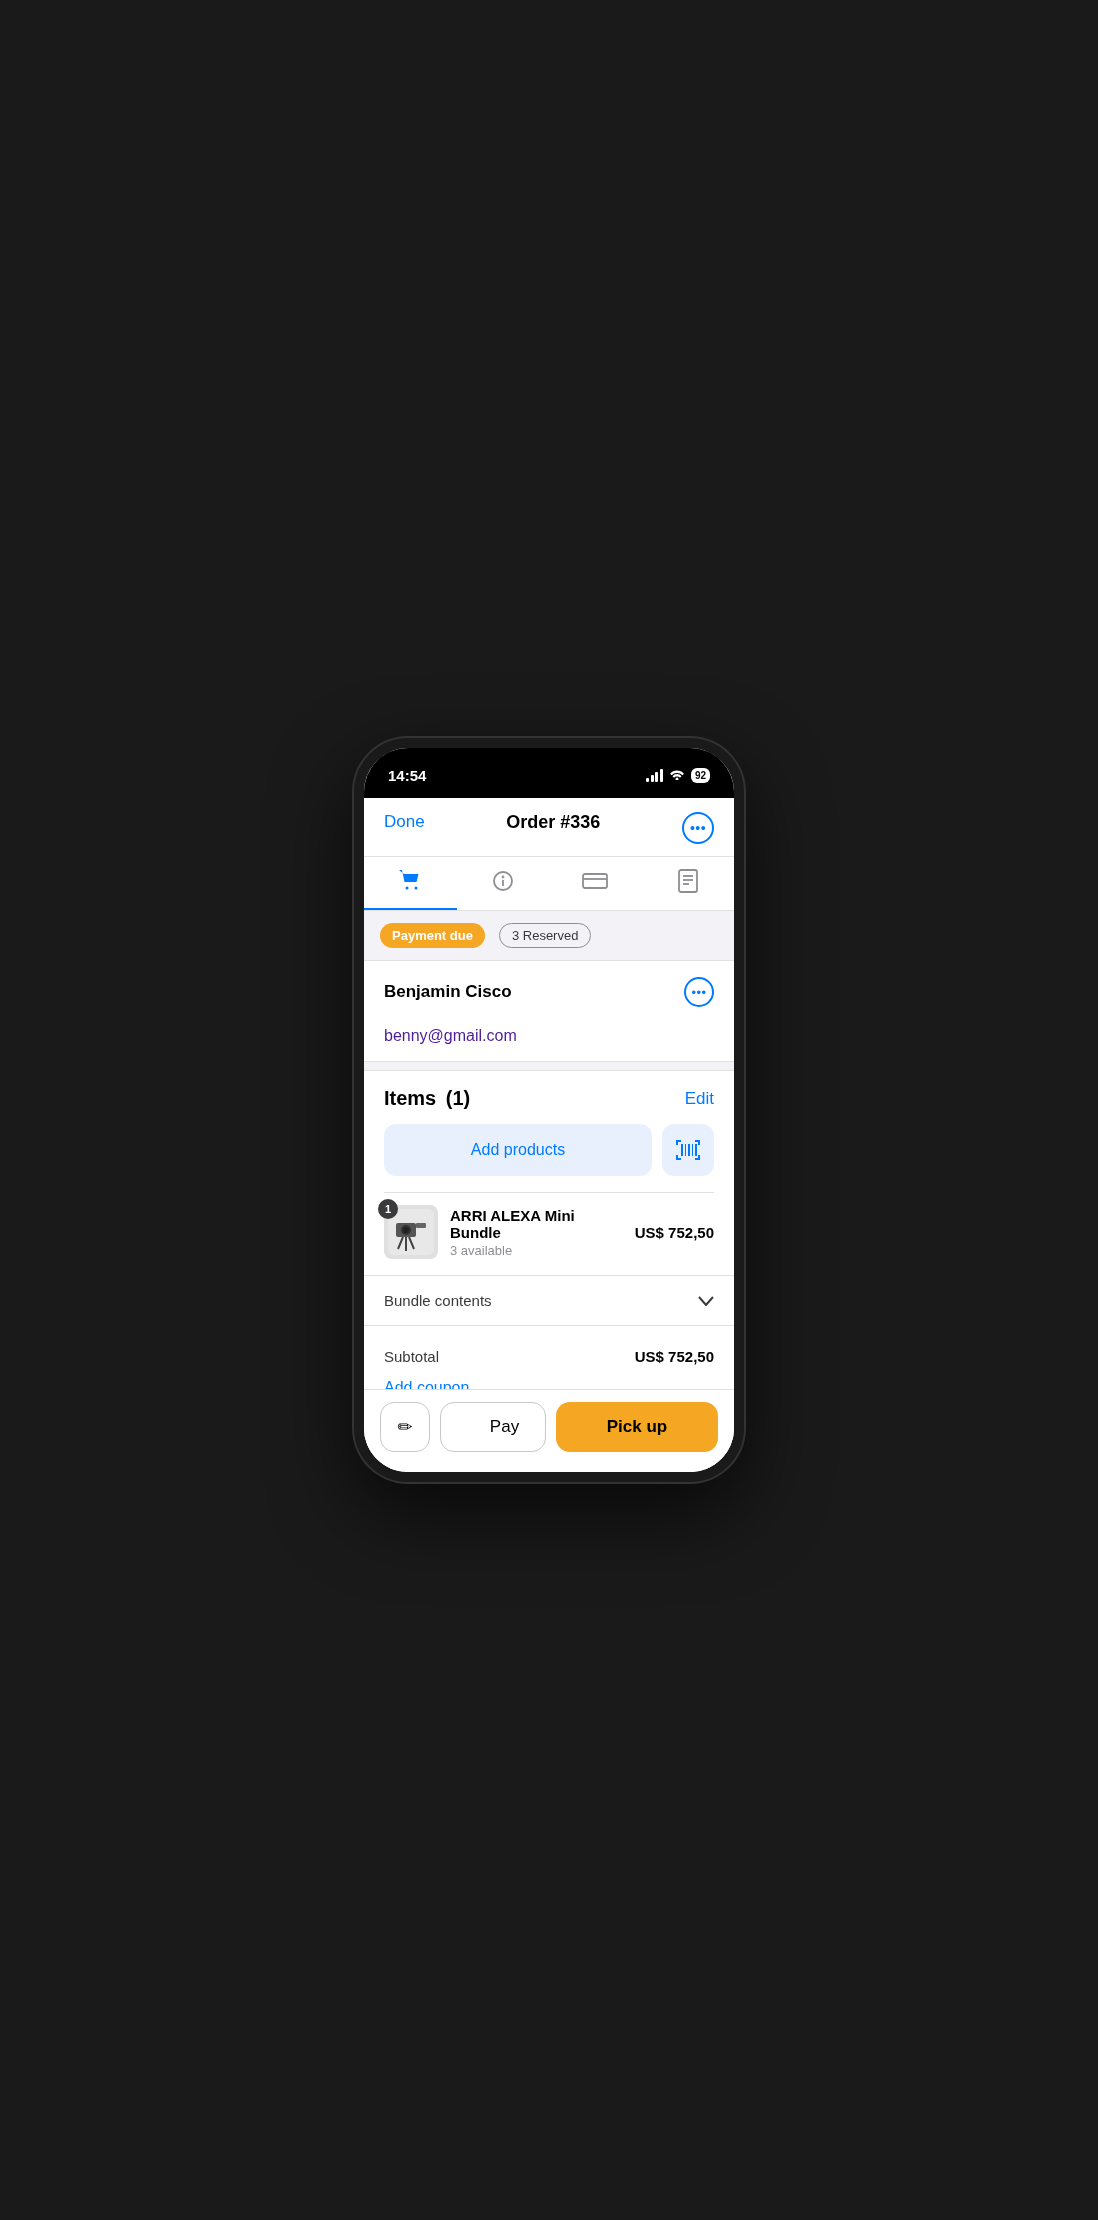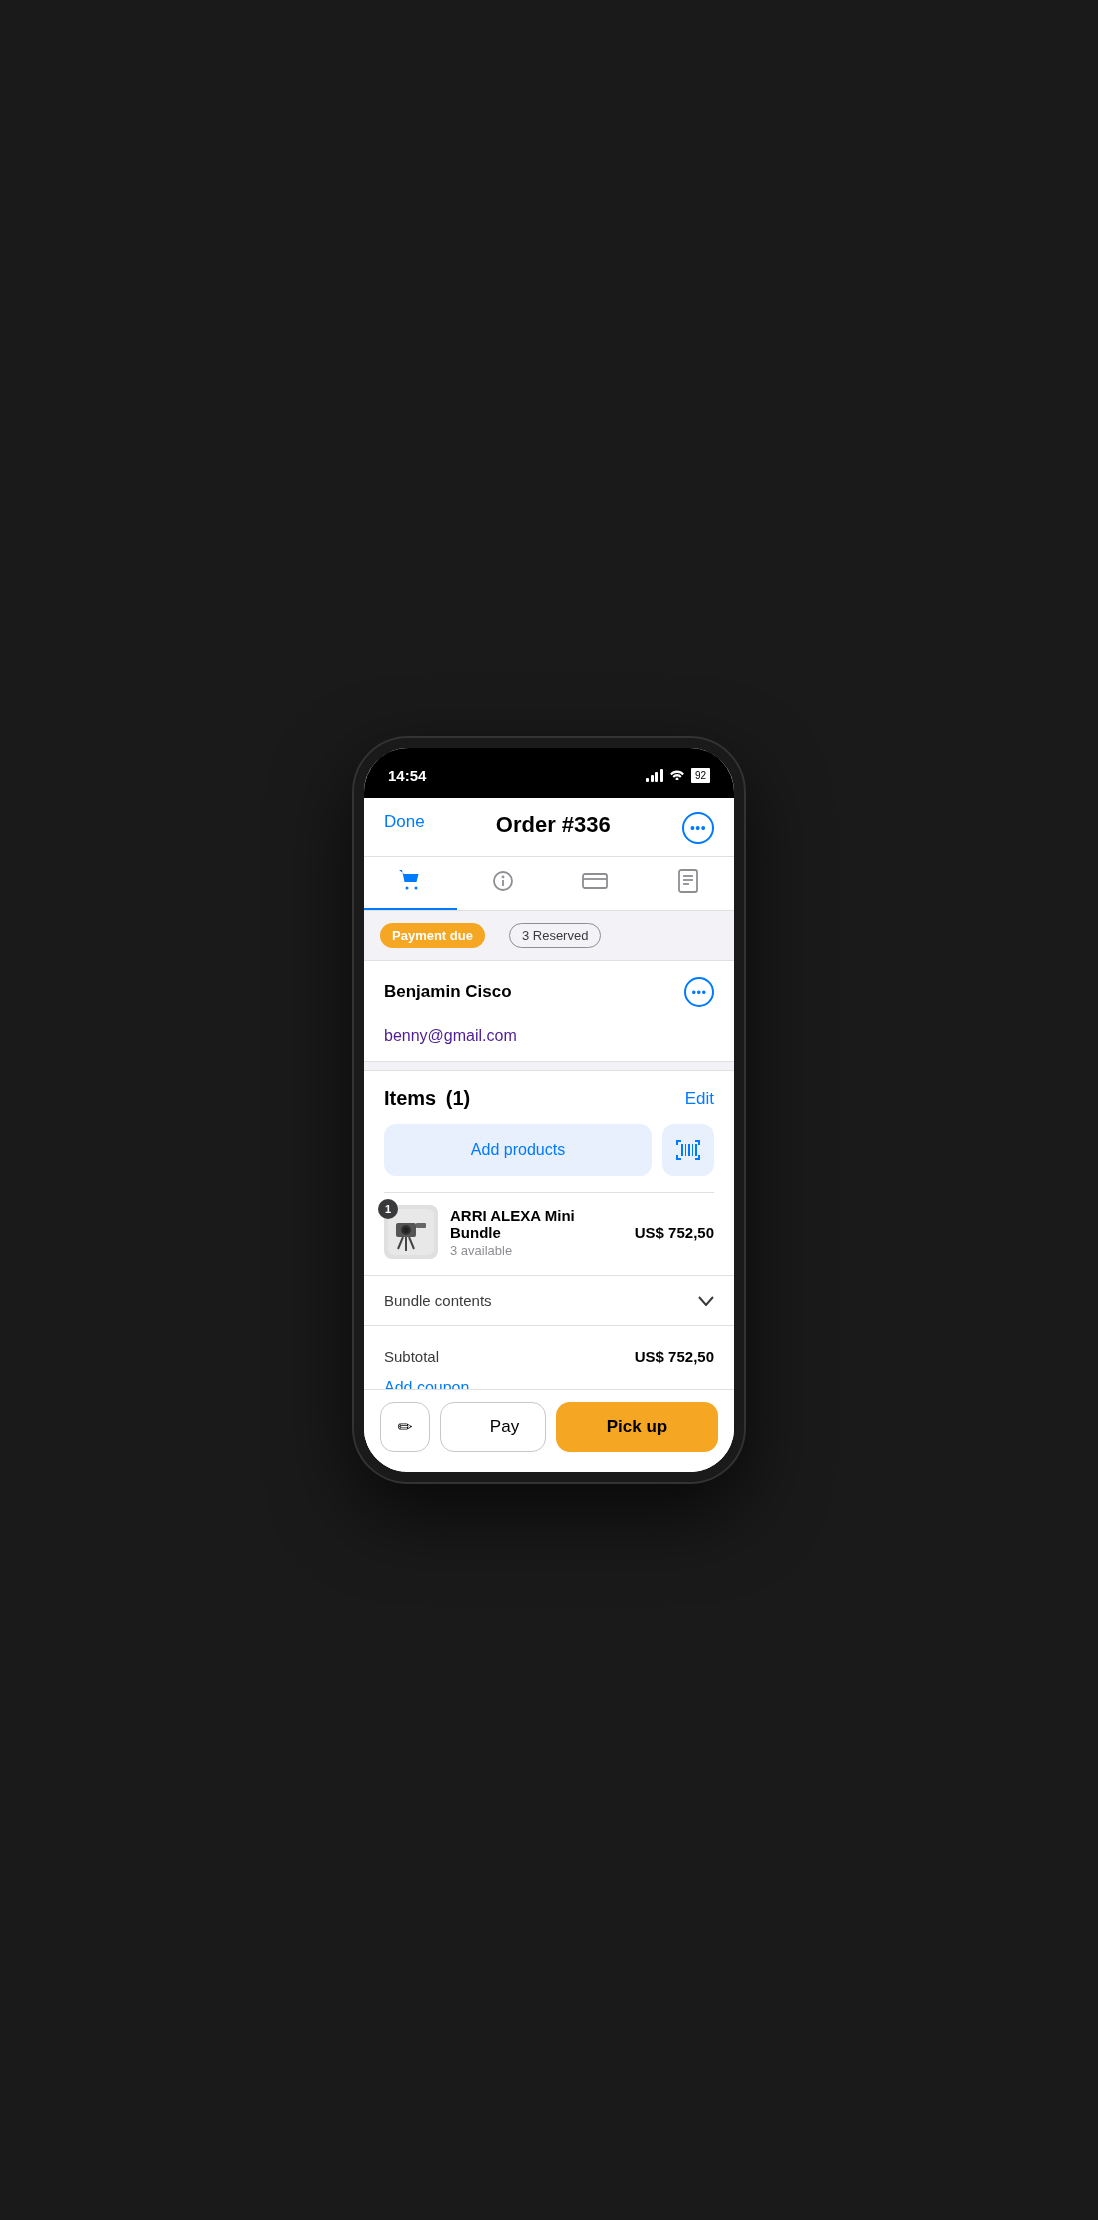--- a/index.html
+++ b/index.html
@@ -74,23 +74,23 @@
 
     .wifi-icon {
       color: white;
       font-size: 14px;
     }
 
     .battery-badge {
       background: white;
       color: black;
       font-size: 10px;
-      font-weight: 400;
+      font-weight: 700;
       padding: 2px 4px;
-      border-radius: 1px;
+      border-radius: 6px;
     }
 
     .screen-content {
       background: #f2f2f7;
       height: calc(100% - 50px);
       overflow-y: auto;
       overflow-x: hidden;
     }
 
     .screen-content::-webkit-scrollbar { display: none; }
@@ -108,21 +108,21 @@
     .done-btn {
       color: #007AFF;
       font-size: 17px;
       font-weight: 400;
       background: none;
       border: none;
       cursor: pointer;
     }
 
     .page-title {
-      font-size: 22px;
+      font-size: 18px;
       font-weight: 600;
       color: #000;
     }
 
     .more-btn {
       width: 32px;
       height: 32px;
       border: 2px solid #007AFF;
       border-radius: 50%;
       display: flex;
@@ -170,21 +170,21 @@
 
     .tab.active .tab-icon {
       color: #007AFF;
     }
 
     
     .badges-row {
       background: #f2f2f7;
       padding: 12px 16px;
       display: flex;
-      gap: 24px;
+      gap: 14px;
       align-items: center;
     }
 
     .badge-payment {
       background: #f5a623;
       color: white;
       font-size: 13px;
       font-weight: 600;
       padding: 5px 12px;
       border-radius: 20px;

